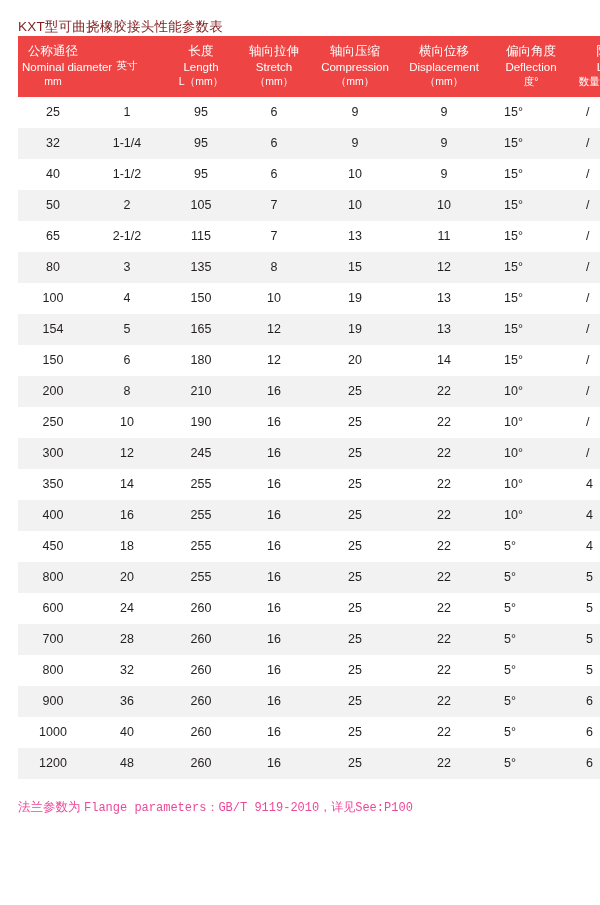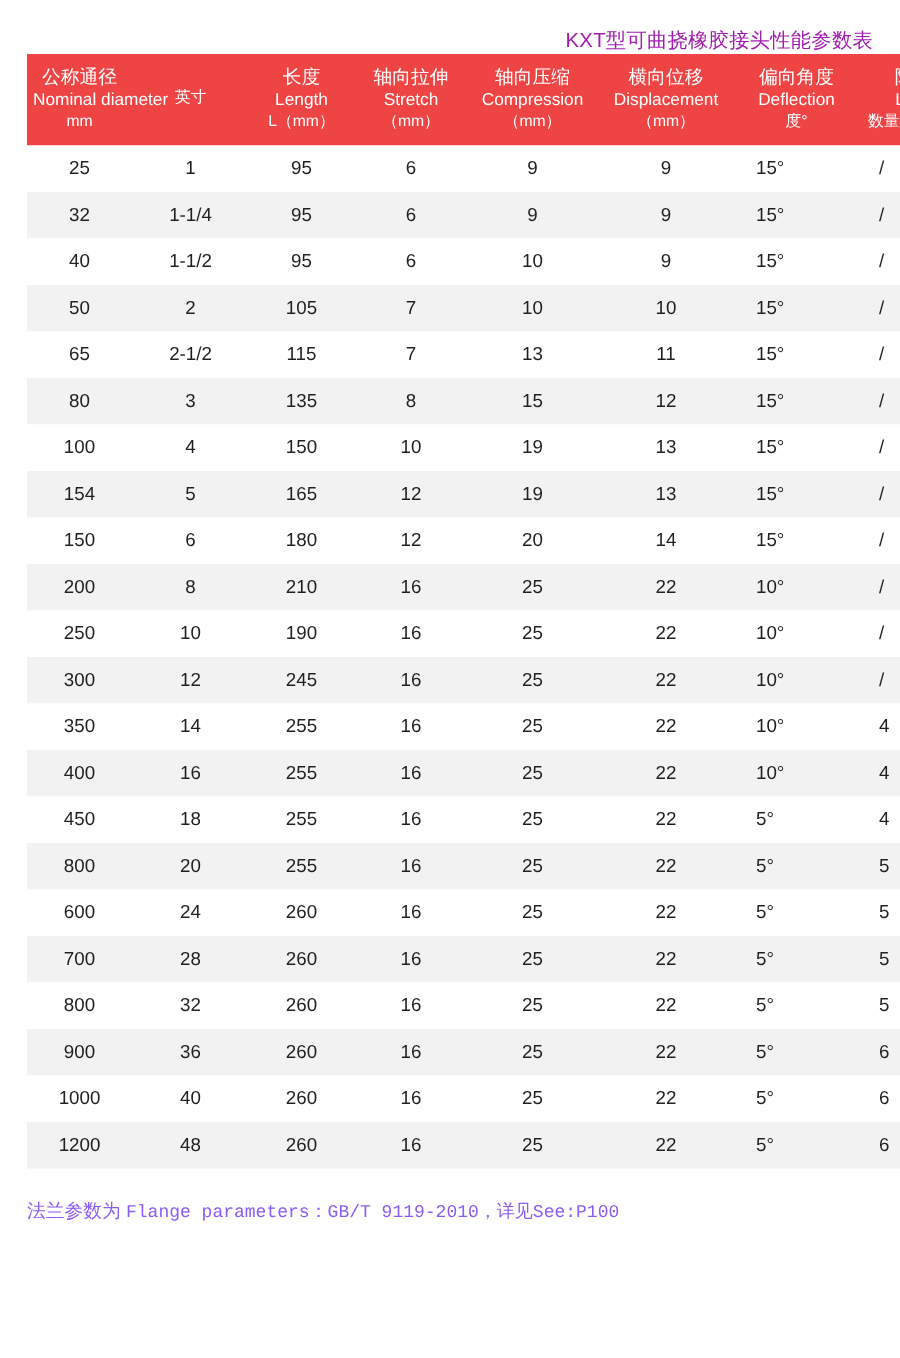--- a/index.html
+++ b/index.html
@@ -16,25 +16,24 @@
   }
   .page {
     position: relative;
     width: 600px;
     height: 905px;
     box-sizing: border-box;
     padding: 0 18px;
   }
   .title-zh {
     font-size: 13.5px;
-    color: #a21caf;
+    color: #7f1d1d;
     padding-top: 18px;
     letter-spacing: 0.2px;
     font-weight: 400;
-    text-align: right;
   }
   .title-en {
     font-size: 13.5px;
     color: #6d6e71;
     padding-top: 7px;
     padding-bottom: 12px;
     letter-spacing: 0.1px;
     font-weight: 400;
   }
   table.spec {
@@ -96,21 +95,21 @@
   }
   tbody tr.alt td {
     background: #f2f2f2;
   }
   tbody tr.plain td {
     background: #ffffff;
   }
   .footer {
     padding-top: 20px;
     font-size: 12.5px;
-    color: #8b5cf6;
+    color: #ec4899;
   }
   .footer .mono {
     font-family: "Liberation Mono", monospace;
     font-size: 12px;
   }
 </style>
 </head>
 <body>
 
 <div class="page">

